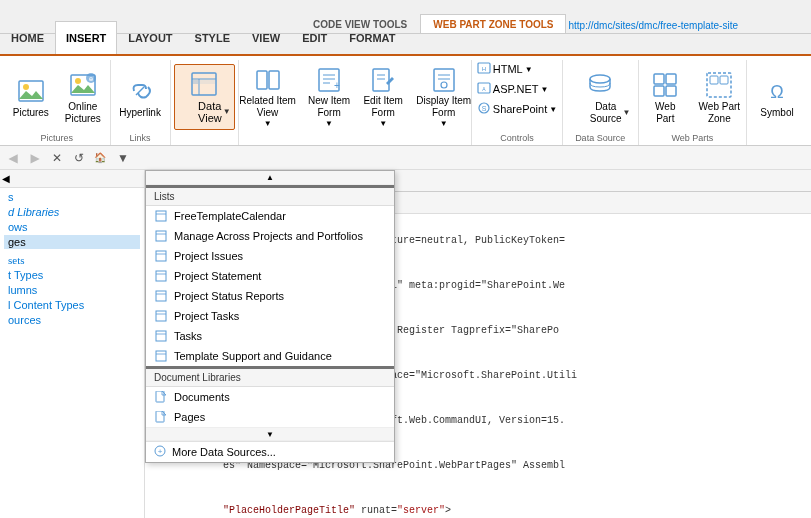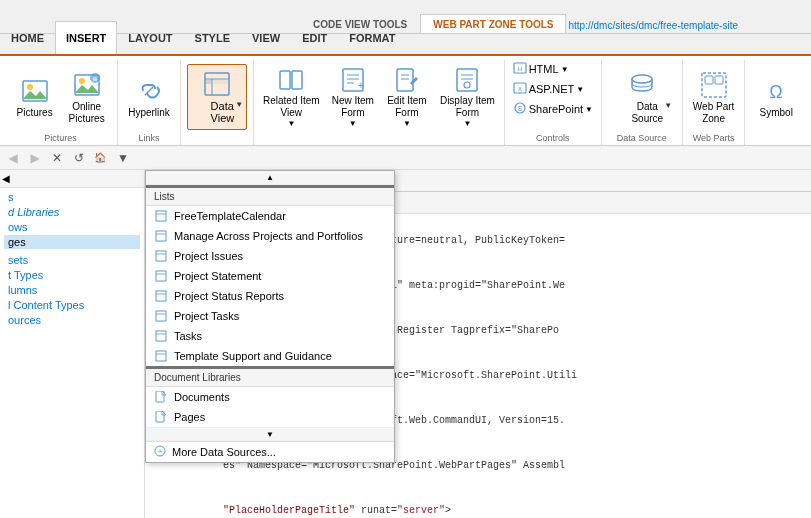--- a/index.html
+++ b/index.html
@@ -253,21 +253,21 @@
       padding: 2px 3px;
       border-radius: 2px;
       background: #fce9d7;
       border: 1px solid #c55a11;
       height: 66px;
       justify-content: center;
       min-width: 52px;
     }
     .split-bottom {
       display: flex;
-      align-items: flex-start;
+      align-items: center;
       gap: 1px;
       margin-left: 20px;
     }
     .down-arrow { font-size: 8px; color: #333; }
     .small-row {
       display: flex;
       align-items: center;
       gap: 2px;
       padding: 1px 2px;
       cursor: pointer;
@@ -481,20 +481,31 @@
       </div>
     </div>
     <div class="ribbon-group-label">Data Source</div>
   </div>
 
   <div class="ribbon-group">
     <div class="ribbon-group-content" style="gap:4px;">
       <div class="ribbon-btn large">
         <div class="icon-box">
           <svg width="26" height="26" viewBox="0 0 26 26">
+            <rect x="2" y="2" width="10" height="10" rx="1" fill="none" stroke="#5b9bd5" stroke-width="1.5"></rect>
+            <rect x="14" y="2" width="10" height="10" rx="1" fill="none" stroke="#5b9bd5" stroke-width="1.5"></rect>
+            <rect x="2" y="14" width="10" height="10" rx="1" fill="none" stroke="#5b9bd5" stroke-width="1.5"></rect>
+            <rect x="14" y="14" width="10" height="10" rx="1" fill="none" stroke="#5b9bd5" stroke-width="1.5"></rect>
+          </svg>
+        </div>
+        <div class="btn-label">Web<br>Part</div>
+      </div>
+      <div class="ribbon-btn large">
+        <div class="icon-box">
+          <svg width="26" height="26" viewBox="0 0 26 26">
             <rect x="1" y="1" width="24" height="24" rx="1" fill="none" stroke="#5b9bd5" stroke-width="1.5" stroke-dasharray="3,2"></rect>
             <rect x="4" y="4" width="8" height="8" rx="1" fill="none" stroke="#5b9bd5" stroke-width="1"></rect>
             <rect x="14" y="4" width="8" height="8" rx="1" fill="none" stroke="#5b9bd5" stroke-width="1"></rect>
           </svg>
         </div>
         <div class="btn-label">Web Part<br>Zone</div>
       </div>
     </div>
     <div class="ribbon-group-label">Web Parts</div>
   </div>
@@ -533,21 +544,21 @@
       <div style="display:flex; align-items:center; height:18px; padding:0 2px; background:#f5f5f5; border-bottom:1px solid #ddd;">
         <span style="font-size:10px; cursor:pointer;">◀</span>
       </div>
       <div style="flex:1; overflow:hidden;">
         <div style="padding:2px 4px; display:flex; flex-direction:column; gap:1px;">
           <div style="font-size:11px; color:#0078d7; padding:1px 4px; cursor:pointer;">s</div>
           <div style="font-size:11px; color:#0078d7; padding:1px 4px; cursor:pointer;font-style:italic;">d Libraries</div>
           <div style="font-size:11px; color:#0078d7; padding:1px 4px; cursor:pointer;">ows</div>
           <div style="font-size:11px; background:#cce4f7; padding:1px 4px; cursor:pointer;">ges</div>
           <div style="font-size:11px; padding:1px 4px;"></div>
-          <div style="font-size:11px; color:#0078d7; padding:1px 4px; cursor:pointer;">sets</div>
+          <div style="font-size:11px; color:#0078d7; padding:1px 4px; cursor:pointer;font-family:Liberation Serif, serif;">sets</div>
           <div style="font-size:11px; color:#0078d7; padding:1px 4px; cursor:pointer;">t Types</div>
           <div style="font-size:11px; color:#0078d7; padding:1px 4px; cursor:pointer;">lumns</div>
           <div style="font-size:11px; color:#0078d7; padding:1px 4px; cursor:pointer;">l Content Types</div>
           <div style="font-size:11px; color:#0078d7; padding:1px 4px; cursor:pointer;">ources</div>
         </div>
       </div>
     </div>
   </div>
 
   <div style="position:relative; flex:1; display:flex;">

